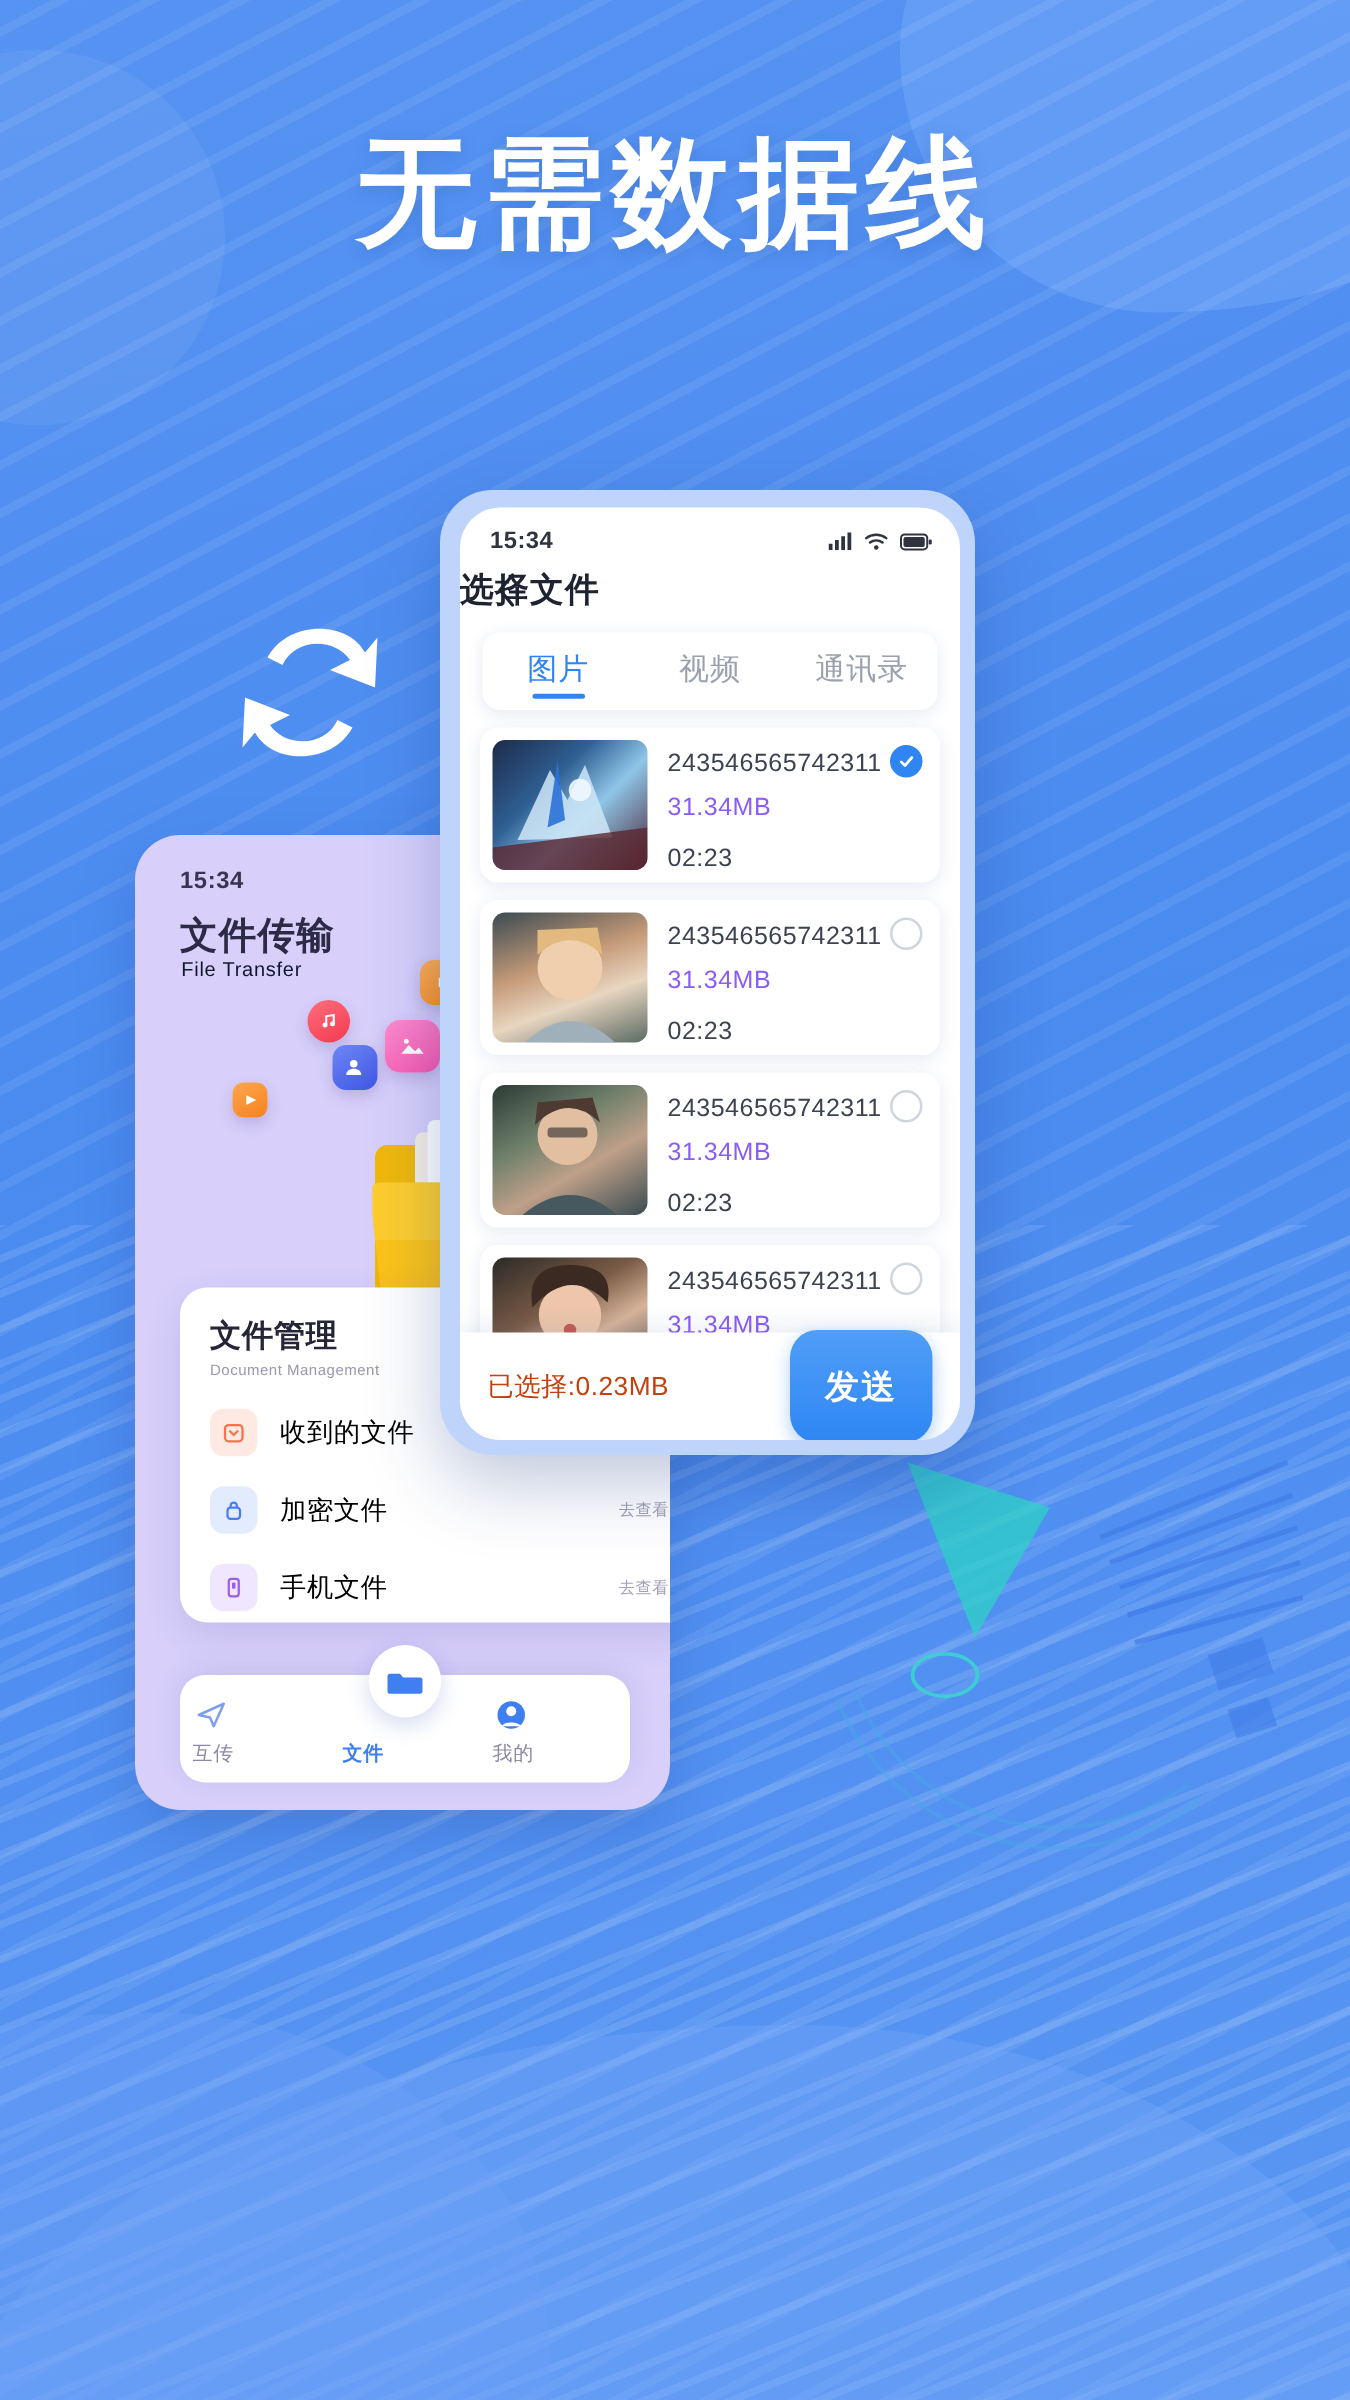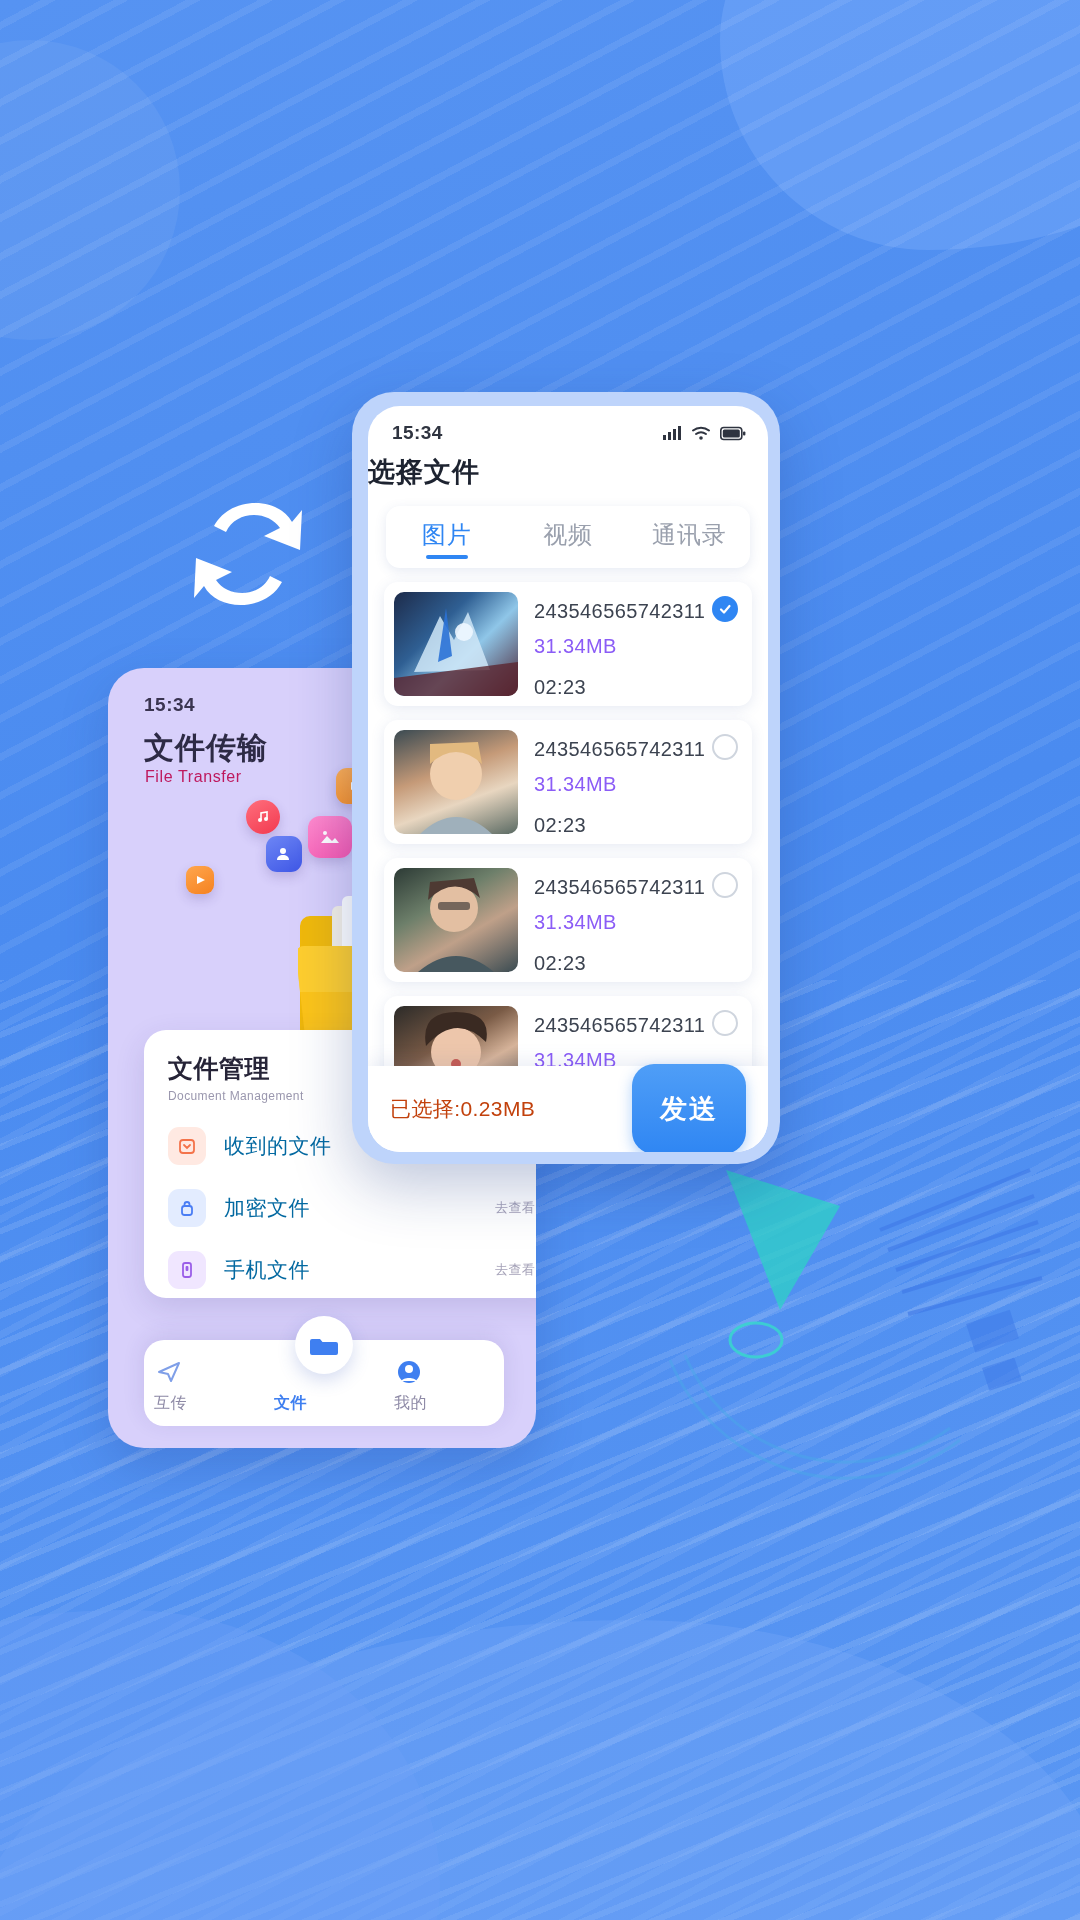--- a/index.html
+++ b/index.html
@@ -51,21 +51,21 @@
 
   
   .phone-back {
     position: absolute; left: 108px; top: 668px; width: 428px; height: 780px;
     background: #d8d0fb; border-radius: 36px; z-index: 6;
     box-shadow: 0 18px 48px rgba(30,60,140,0.22);
     overflow: hidden;
   }
   .pb-status { position:absolute; left: 36px; top: 26px; font-size: 19px; color:#3a3450; font-weight:600; letter-spacing:.5px;}
   .pb-title { position:absolute; left: 36px; top: 60px; font-size: 30px; font-weight: 700; color: #2d2a45; letter-spacing: 1px;}
-  .pb-sub { position:absolute; left: 37px; top: 100px; font-size: 16px; color: #be185d; letter-spacing:.6px;text-align:right;}
+  .pb-sub { position:absolute; left: 37px; top: 100px; font-size: 16px; color: #0f172a; letter-spacing:.6px;text-align:right;}
 
   .mini-icon { position: absolute; border-radius: 10px; display:flex; align-items:center; justify-content:center;
                box-shadow: 0 5px 12px rgba(60,40,120,.20); }
   .mi-video  { left: 78px;  top: 198px; width: 28px; height: 28px; background: linear-gradient(150deg,#ffa64d,#f58220); border-radius:9px;}
   .mi-music  { left: 138px; top: 132px; width: 34px; height: 34px; background: linear-gradient(150deg,#ff6f7d,#f2394f); border-radius: 50%;}
   .mi-people { left: 158px; top: 168px; width: 36px; height: 36px; background: linear-gradient(150deg,#6d86f5,#3f57e6); border-radius: 11px;}
   .mi-play   { left: 228px; top: 100px; width: 36px; height: 36px; background: linear-gradient(150deg,#ffb055,#f78a1e); border-radius: 11px;}
   .mi-photo  { left: 200px; top: 148px; width: 44px; height: 42px; background: linear-gradient(150deg,#ff8ccf,#f857b0); border-radius: 12px;}
 
   .folder { position: absolute; left: 190px; top: 200px; width: 250px; height: 200px; }
@@ -76,21 +76,21 @@
     background: #ffffff; border-radius: 22px; box-shadow: 0 10px 30px rgba(60,50,120,.14);
     padding: 22px 24px 0 24px;
   }
   .pb-card-title { font-size: 25px; font-weight: 700; color:#262437; letter-spacing:.5px;}
   .pb-card-sub { font-size: 12px; color:#9a97ae; margin-top: 4px; letter-spacing: .4px;}
   .pb-row { display:flex; align-items:center; margin-top: 24px; }
   .pb-row-ic { width: 38px; height: 38px; border-radius: 11px; display:flex; align-items:center; justify-content:center; flex:0 0 auto;}
   .ic-recv { background:#ffe9e2; }
   .ic-enc  { background:#e3ecff; }
   .ic-phone{ background:#f0e6ff; }
-  .pb-row-lbl { margin-left: 18px; font-size: 21px; color:#0369a1; letter-spacing:.5px; }
+  .pb-row-lbl { margin-left: 18px; font-size: 21px; color:#000000; letter-spacing:.5px; }
   .pb-row-act { margin-left:auto; font-size: 13px; color:#a5a2b8; letter-spacing:.4px;}
 
   
   .pb-nav {
     position:absolute; left: 36px; bottom: 22px; width: 360px; height: 86px;
     background:#fff; border-radius: 20px; box-shadow: 0 -4px 22px rgba(60,50,120,.12);
     display:flex; align-items:flex-end; justify-content:space-around; padding-bottom: 12px;
   }
   .nav-item { display:flex; flex-direction:column; align-items:flex-start; width: 100px; }
   .nav-lbl { font-size: 16px; margin-top: 6px; color:#8e8aa6; letter-spacing:.5px;}
@@ -191,20 +191,21 @@
         <path d="M278,204 L412,168"></path>
     </g>
     <g fill="#3f7ae8" opacity="0.6">
       <rect x="336" y="214" width="46" height="30" transform="rotate(-18 336 214)"></rect>
       <rect x="352" y="258" width="34" height="24" transform="rotate(-18 352 258)"></rect>
     </g>
   </svg>
 </div>
 
 <div class="headline-wrap">
+  <div class="headline">无需数据线</div>
 </div>
 
 <svg class="swap-icon" viewBox="0 0 140 150">
   <path d="M36,48 C52,18 100,18 114,44 L124,32 L122,72 L86,58 L102,50 C90,32 58,32 48,54 Z" fill="#ffffff"></path>
   <path d="M104,104 C88,134 40,134 26,108 L16,120 L18,80 L54,94 L38,102 C50,120 82,120 92,98 Z" fill="#ffffff"></path>
 </svg>
 
 <div class="phone-back">
   <div class="pb-status">15:34</div>
   <div class="pb-title">文件传输</div>

